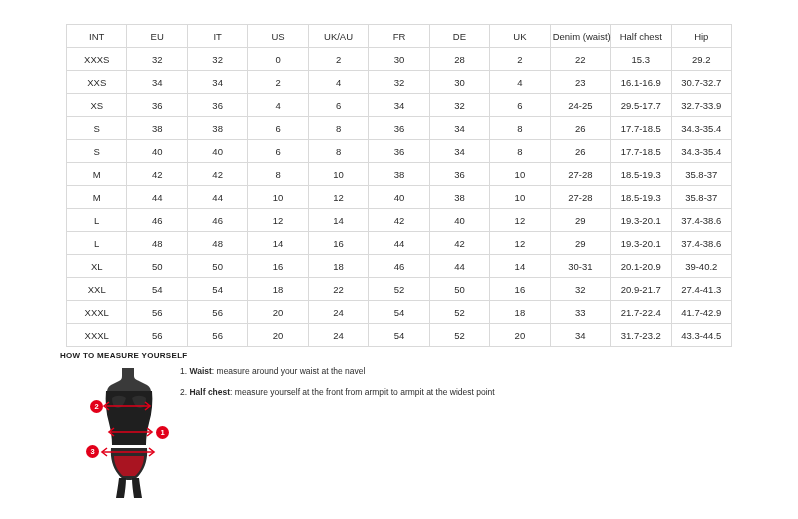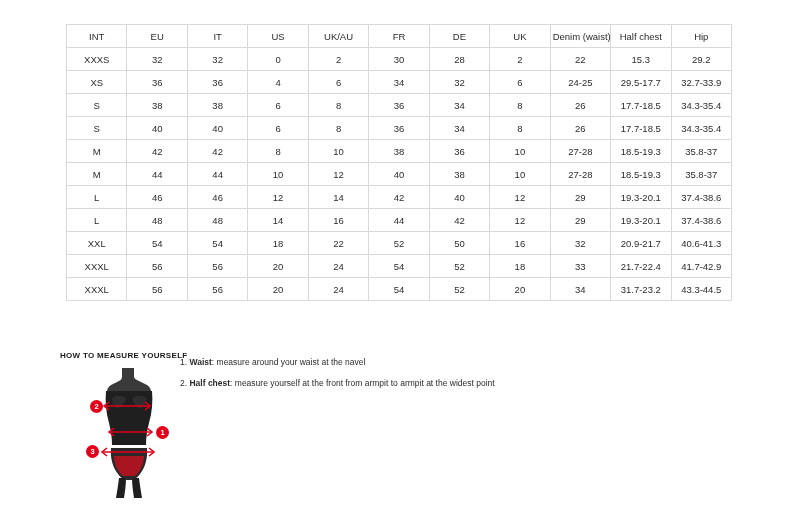--- a/index.html
+++ b/index.html
@@ -56,21 +56,21 @@
     left: 60px;
     top: 351px;
     font-size: 8px;
     font-weight: bold;
     letter-spacing: 0.3px;
     color: #1a1a1a;
   }
   .howto-block {
     position: absolute;
     left: 180px;
-    top: 357px;
+    top: 366px;
     width: 430px;
   }
   .howto-line {
     font-size: 8.5px;
     color: #2b2b2b;
     margin-bottom: 11px;
     line-height: 1.2;
   }
   .howto-line b {
     font-weight: bold;
@@ -132,20 +132,33 @@
           <td>0</td>
           <td>2</td>
           <td>30</td>
           <td>28</td>
           <td>2</td>
           <td>22</td>
           <td>15.3</td>
           <td>29.2</td>
         </tr>
         <tr>
+          <td>XXS</td>
+          <td>34</td>
+          <td>34</td>
+          <td>2</td>
+          <td>4</td>
+          <td>32</td>
+          <td>30</td>
+          <td>4</td>
+          <td>23</td>
+          <td>16.1-16.9</td>
+          <td>30.7-32.7</td>
+        </tr>
+        <tr>
           <td>XS</td>
           <td>36</td>
           <td>36</td>
           <td>4</td>
           <td>6</td>
           <td>34</td>
           <td>32</td>
           <td>6</td>
           <td>24-25</td>
           <td>29.5-17.7</td>
@@ -223,31 +236,44 @@
           <td>14</td>
           <td>16</td>
           <td>44</td>
           <td>42</td>
           <td>12</td>
           <td>29</td>
           <td>19.3-20.1</td>
           <td>37.4-38.6</td>
         </tr>
         <tr>
+          <td>XL</td>
+          <td>50</td>
+          <td>50</td>
+          <td>16</td>
+          <td>18</td>
+          <td>46</td>
+          <td>44</td>
+          <td>14</td>
+          <td>30-31</td>
+          <td>20.1-20.9</td>
+          <td>39-40.2</td>
+        </tr>
+        <tr>
           <td>XXL</td>
           <td>54</td>
           <td>54</td>
           <td>18</td>
           <td>22</td>
           <td>52</td>
           <td>50</td>
           <td>16</td>
           <td>32</td>
           <td>20.9-21.7</td>
-          <td>40.6-41.3</td>
+          <td>27.4-41.3</td>
         </tr>
         <tr>
           <td>XXXL</td>
           <td>56</td>
           <td>56</td>
           <td>20</td>
           <td>24</td>
           <td>54</td>
           <td>52</td>
           <td>18</td>

